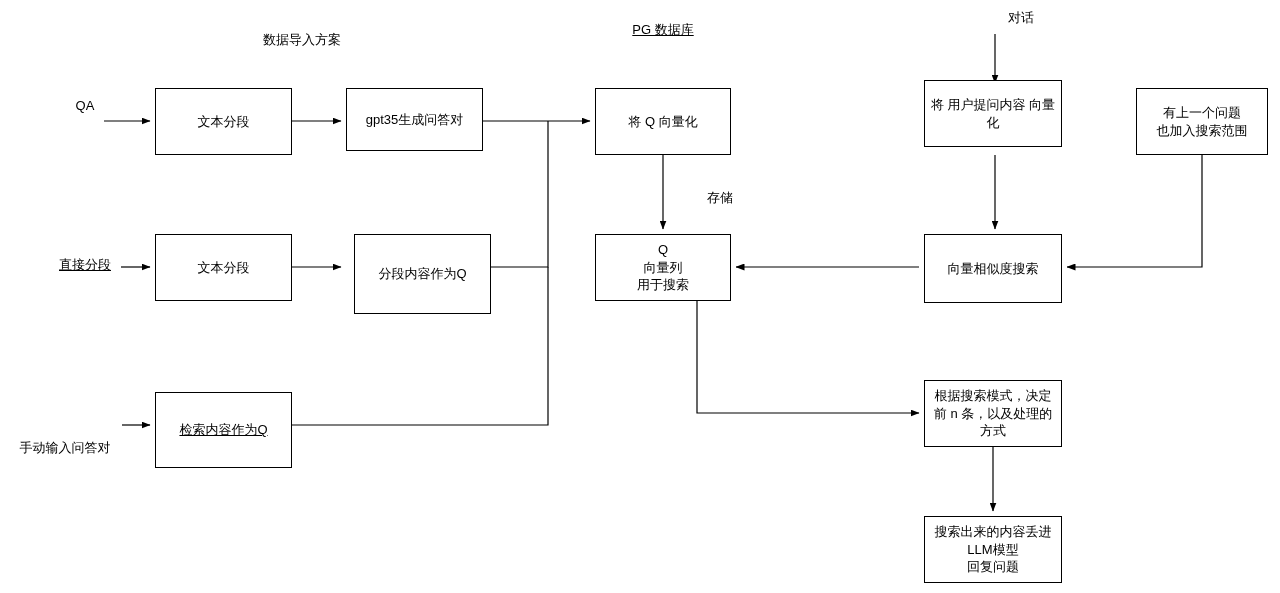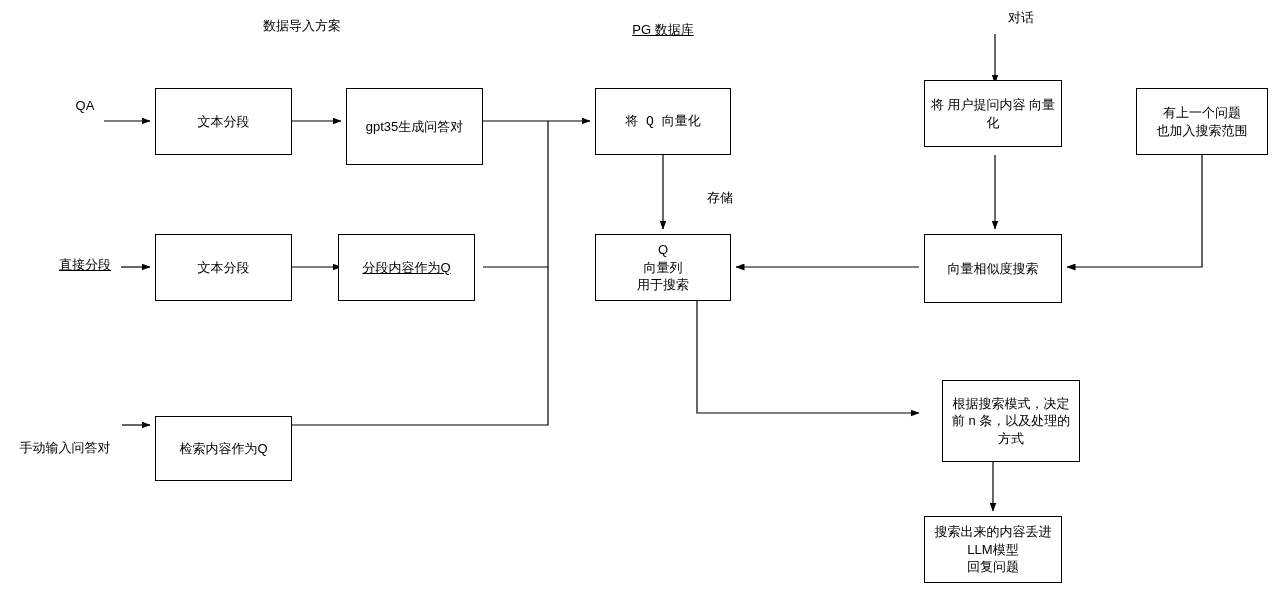--- a/index.html
+++ b/index.html
@@ -72,42 +72,42 @@
         <path d="M 995 155 L 995 229" fill="none" stroke="#000000" stroke-width="1.2" marker-end="url(#arrowhead)"></path>
         <path d="M 1202 155 L 1202 267 L 1067 267" fill="none" stroke="#000000" stroke-width="1.2" marker-end="url(#arrowhead)"></path>
         <path d="M 919 267 L 736 267" fill="none" stroke="#000000" stroke-width="1.2" marker-end="url(#arrowhead)"></path>
         <path d="M 697 301 L 697 413 L 919 413" fill="none" stroke="#000000" stroke-width="1.2" marker-end="url(#arrowhead)"></path>
         <path d="M 993 447 L 993 511" fill="none" stroke="#000000" stroke-width="1.2" marker-end="url(#arrowhead)"></path>
       </g>
   </svg>
 
   <div id="node-layer">
       <div class="node" style="left: 155px; top: 88px; width: 137px; height: 67px;">文本分段</div>
-      <div class="node" style="left: 346px; top: 88px; width: 137px; height: 77px;">gpt35生成问答对</div>
-      <div class="node" style="left: 595px; top: 88px; width: 136px; height: 67px; font-family: Liberation Mono, monospace;">将 Q 向量化</div>
+      <div class="node" style="left: 346px; top: 88px; width: 137px; height: 63px;">gpt35生成问答对</div>
+      <div class="node" style="left: 595px; top: 88px; width: 136px; height: 67px;">将 Q 向量化</div>
       <div class="node" style="left: 924px; top: 80px; width: 138px; height: 67px;">将 用户提问内容 向量
 化</div>
       <div class="node" style="left: 1136px; top: 88px; width: 132px; height: 67px;">有上一个问题
 也加入搜索范围</div>
       <div class="node" style="left: 155px; top: 234px; width: 137px; height: 67px;">文本分段</div>
-      <div class="node" style="left: 338px; top: 234px; width: 137px; height: 67px; text-decoration: underline;">分段内容作为Q</div>
+      <div class="node" style="left: 354px; top: 234px; width: 137px; height: 80px;">分段内容作为Q</div>
       <div class="node" style="left: 595px; top: 234px; width: 136px; height: 67px;">Q
 向量列
 用于搜索</div>
       <div class="node" style="left: 924px; top: 234px; width: 138px; height: 69px;">向量相似度搜索</div>
-      <div class="node" style="left: 155px; top: 416px; width: 137px; height: 65px;">检索内容作为Q</div>
-      <div class="node" style="left: 924px; top: 380px; width: 138px; height: 82px; margin-left: 18px;">根据搜索模式，决定
+      <div class="node" style="left: 155px; top: 392px; width: 137px; height: 76px; text-decoration: underline;">检索内容作为Q</div>
+      <div class="node" style="left: 924px; top: 380px; width: 138px; height: 67px;">根据搜索模式，决定
 前 n 条，以及处理的
 方式</div>
       <div class="node" style="left: 924px; top: 516px; width: 138px; height: 67px;">搜索出来的内容丢进
 LLM模型
 回复问题</div>
     </div>
   <div id="label-layer">
-      <div class="label" style="left: 252px; top: 18px; width: 100px;">数据导入方案</div>
+      <div class="label" style="left: 252px; top: 32px; width: 100px;">数据导入方案</div>
       <div class="label" style="left: 621px; top: 22px; width: 84px; text-decoration: underline;">PG 数据库</div>
       <div class="label" style="left: 977px; top: 10px; width: 40px; margin-left: 24px;">对话</div>
       <div class="label" style="left: 68px; top: 98px; width: 34px;">QA</div>
       <div class="label" style="left: 51px; top: 257px; width: 68px; text-decoration: underline;">直接分段</div>
       <div class="label" style="left: 10px; top: 440px; width: 110px;">手动输入问答对</div>
       <div class="label" style="left: 700px; top: 190px; width: 40px;">存储</div>
     </div>
 
 </div>
 

